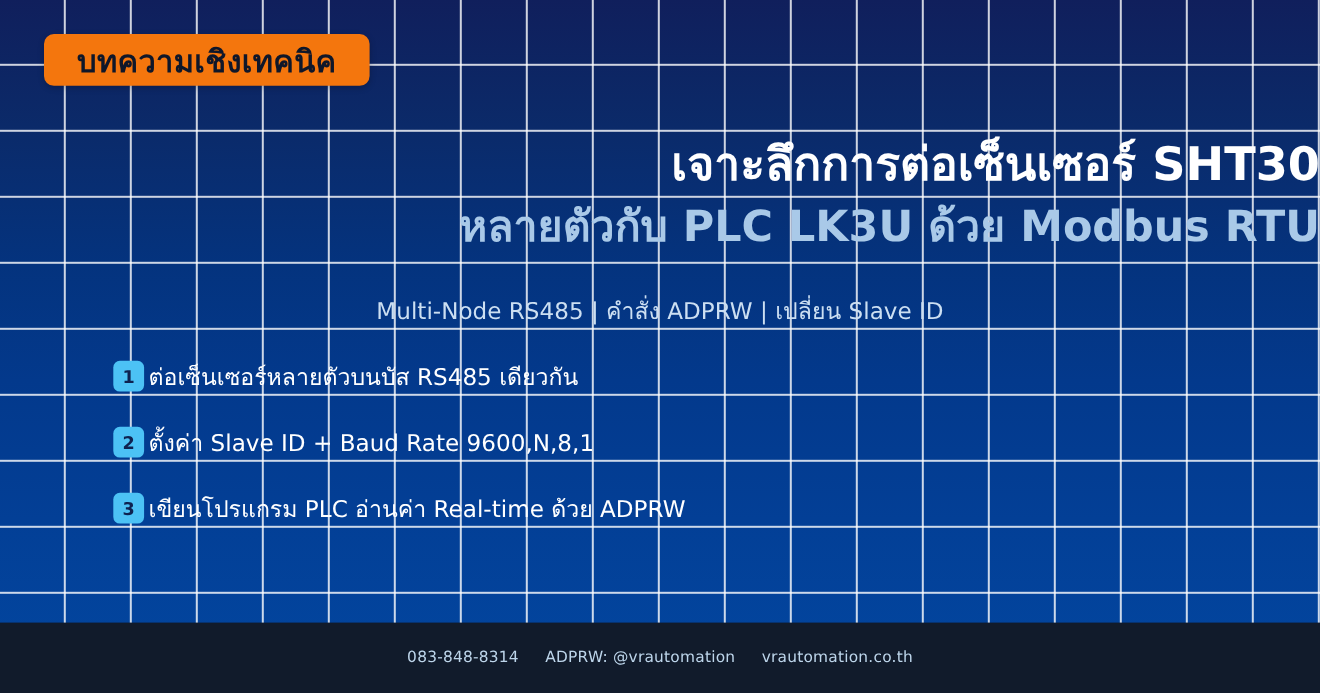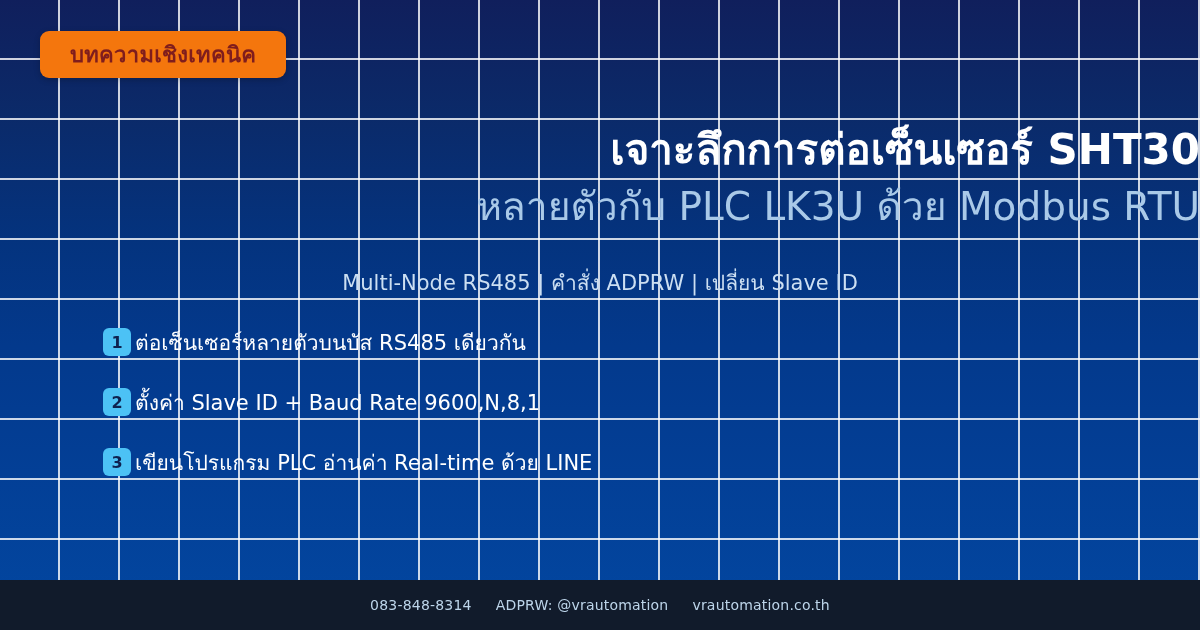--- a/index.html
+++ b/index.html
@@ -48,22 +48,22 @@
     height: 47px;
     padding: 0 30px;
     display: flex;
     align-items: center;
     justify-content: center;
     background: #f4760d;
     border-radius: 9px;
     box-shadow: 0 2px 6px rgba(0,0,0,0.22);
   }
   #badge .badge-text {
-    color: #7f1d1d;
-    font-size: 22px;
+    color: #0f172a;
+    font-size: 28px;
     font-weight: bold;
     letter-spacing: 0.3px;
     white-space: nowrap;
   }
 
   
   #headline {
     position: absolute;
     left: 0;
     right: 0;
@@ -74,21 +74,21 @@
     color: #ffffff;
     font-size: 42px;
     font-weight: bold;
     line-height: 56px;
     letter-spacing: 0px;
     white-space: nowrap;
   }
   .title-line-2 {
     color: #a9c9e8;
     font-size: 39px;
-    font-weight: normal;
+    font-weight: bold;
     line-height: 58px;
     letter-spacing: 0px;
     white-space: nowrap;
   }
 
   #subtitle {
     position: absolute;
     left: 0;
     right: 0;
     top: 266px;
@@ -133,21 +133,21 @@
     font-weight: normal;
     white-space: nowrap;
   }
 
   
   #footer-bar {
     position: absolute;
     left: 0;
     right: 0;
     bottom: 0;
-    height: 50px;
+    height: 64px;
     background: #111b2b;
     display: flex;
     align-items: center;
     justify-content: center;
     gap: 24px;
   }
   .footer-item {
     color: #bdd5ea;
     font-size: 14px;
     letter-spacing: 0.2px;
@@ -179,21 +179,21 @@
       <div class="bullet-text">ต่อเซ็นเซอร์หลายตัวบนบัส RS485 เดียวกัน</div>
     </div>
 
     <div class="bullet-row">
       <div class="bullet-num">2</div>
       <div class="bullet-text">ตั้งค่า Slave ID + Baud Rate 9600,N,8,1</div>
     </div>
 
     <div class="bullet-row">
       <div class="bullet-num">3</div>
-      <div class="bullet-text">เขียนโปรแกรม PLC อ่านค่า Real-time ด้วย LINE</div>
+      <div class="bullet-text">เขียนโปรแกรม PLC อ่านค่า Real-time ด้วย ADPRW</div>
     </div>
 
   </div>
 
   <div id="footer-bar">
     <span class="footer-item">083-848-8314</span>
     <span class="footer-item">ADPRW: @vrautomation</span>
     <span class="footer-item">vrautomation.co.th</span>
   </div>
 

